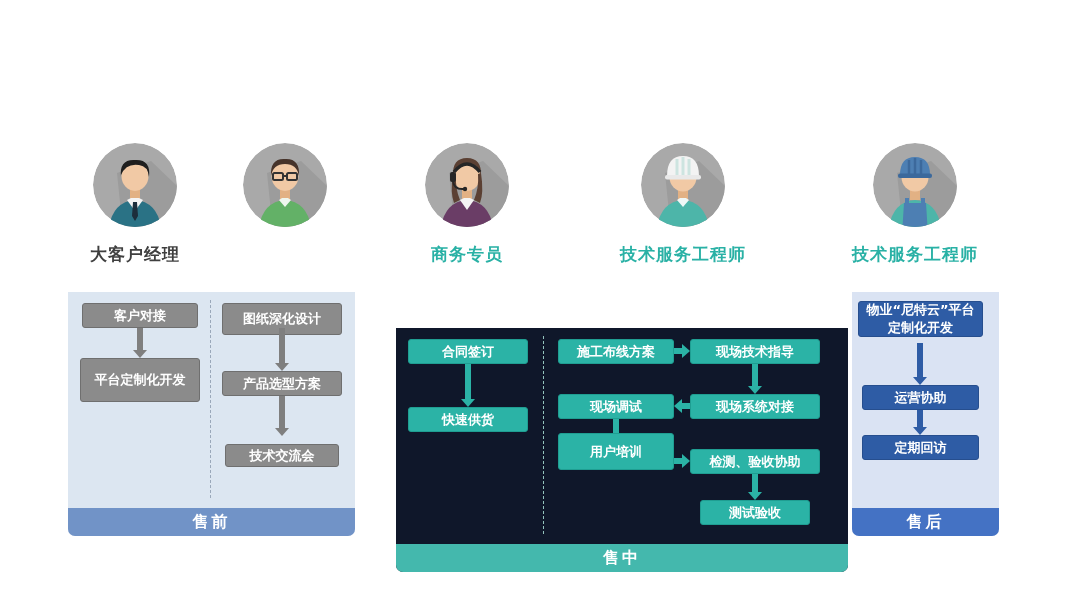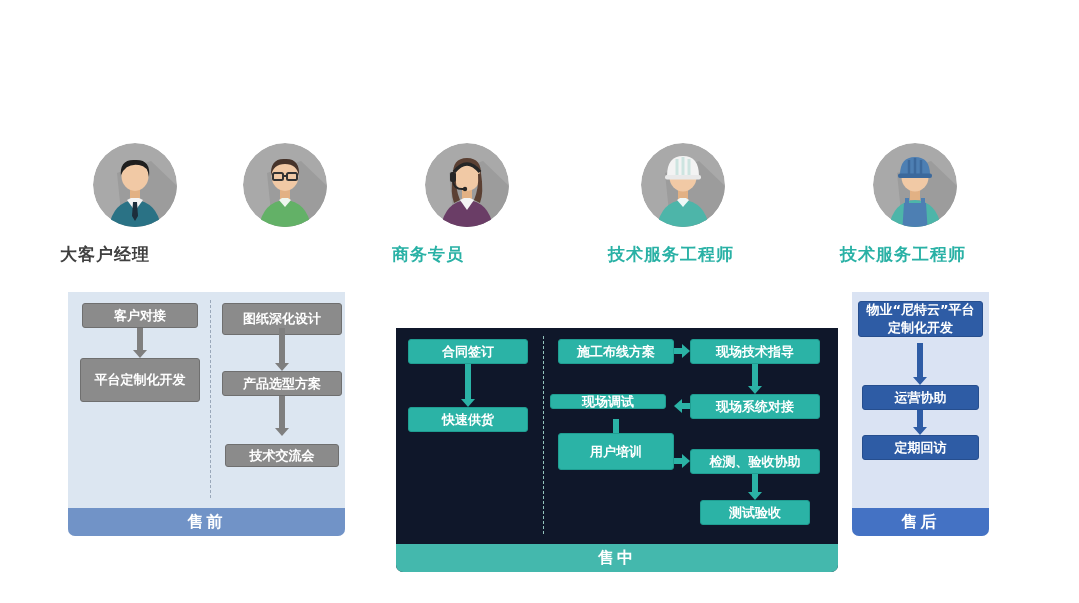--- a/index.html
+++ b/index.html
@@ -1,29 +1,29 @@
 <!DOCTYPE html>
 <html><head>
 <meta charset="utf-8">
 <style>
   html,body{margin:0;padding:0;background:#ffffff;}
   body{width:1079px;height:603px;position:relative;overflow:hidden;
        font-family:"DejaVu Sans","Liberation Sans",sans-serif;}
   #app{position:absolute;inset:0;}
 
   
-  .role{position:absolute;top:143px;width:150px;text-align:left;}
+  .role{position:absolute;top:143px;width:150px;text-align:center;}
   .avatar{width:84px;height:84px;margin:0 auto;}
   .avatar svg{width:84px;height:84px;display:block;}
   .role-label{margin-top:16px;font-size:17px;font-weight:bold;letter-spacing:1px;}
   .role-label.dark{color:#3f3f3f;}
   .role-label.teal{color:#29b1a5;}
 
   
-  .panel{position:absolute;top:292px;height:244px;border-radius:0 0 7px 7px;}
+  .panel{position:absolute;top:292px;height:244px;border-radius:0 0 7px 7px;padding-left:10px;}
   #panel-pre{left:68px;width:277px;background:#dce6f1;--ac:#7f7f7f;}
   #panel-mid{left:396px;width:442px;background:#0f172a;margin-top:36px;--ac:#2bb3a6;}
   #panel-post{left:852px;width:137px;background:#dae3f3;--ac:#2e5ca5;}
 
   .divider{position:absolute;top:8px;height:198px;width:0;
            border-left:1px dashed #9aa8ba;}
   #panel-mid .divider{border-left-color:#93c3bd;}
 
   .footer{position:absolute;left:0;right:0;bottom:0;height:28px;
           display:flex;align-items:center;justify-content:center;
@@ -232,21 +232,21 @@
     <div class="box tealb" style="left:294px;top:11px;width:130px;height:25px">现场技术指导</div>
     <div class="arrow v" style="left:352px;top:36px;height:30px">
         <i class="shaft"></i>
         <i class="head"></i>
       </div>
     <div class="box tealb" style="left:294px;top:66px;width:130px;height:25px">现场系统对接</div>
     <div class="arrow h left" style="left:278px;top:71px;width:16px">
         <i class="shaft"></i>
         <i class="head"></i>
       </div>
-    <div class="box tealb" style="left:154px;top:66px;width:116px;height:15px">现场调试</div>
+    <div class="box tealb" style="left:162px;top:66px;width:116px;height:25px">现场调试</div>
     <div class="arrow v" style="left:213px;top:91px;height:30px">
         <i class="shaft"></i>
         <i class="head"></i>
       </div>
     <div class="box tealb" style="left:162px;top:105px;width:116px;height:37px">用户培训</div>
     <div class="arrow h right" style="left:278px;top:126px;width:16px">
         <i class="shaft"></i>
         <i class="head"></i>
       </div>
     <div class="box tealb" style="left:294px;top:121px;width:130px;height:25px">检测、验收协助</div>

